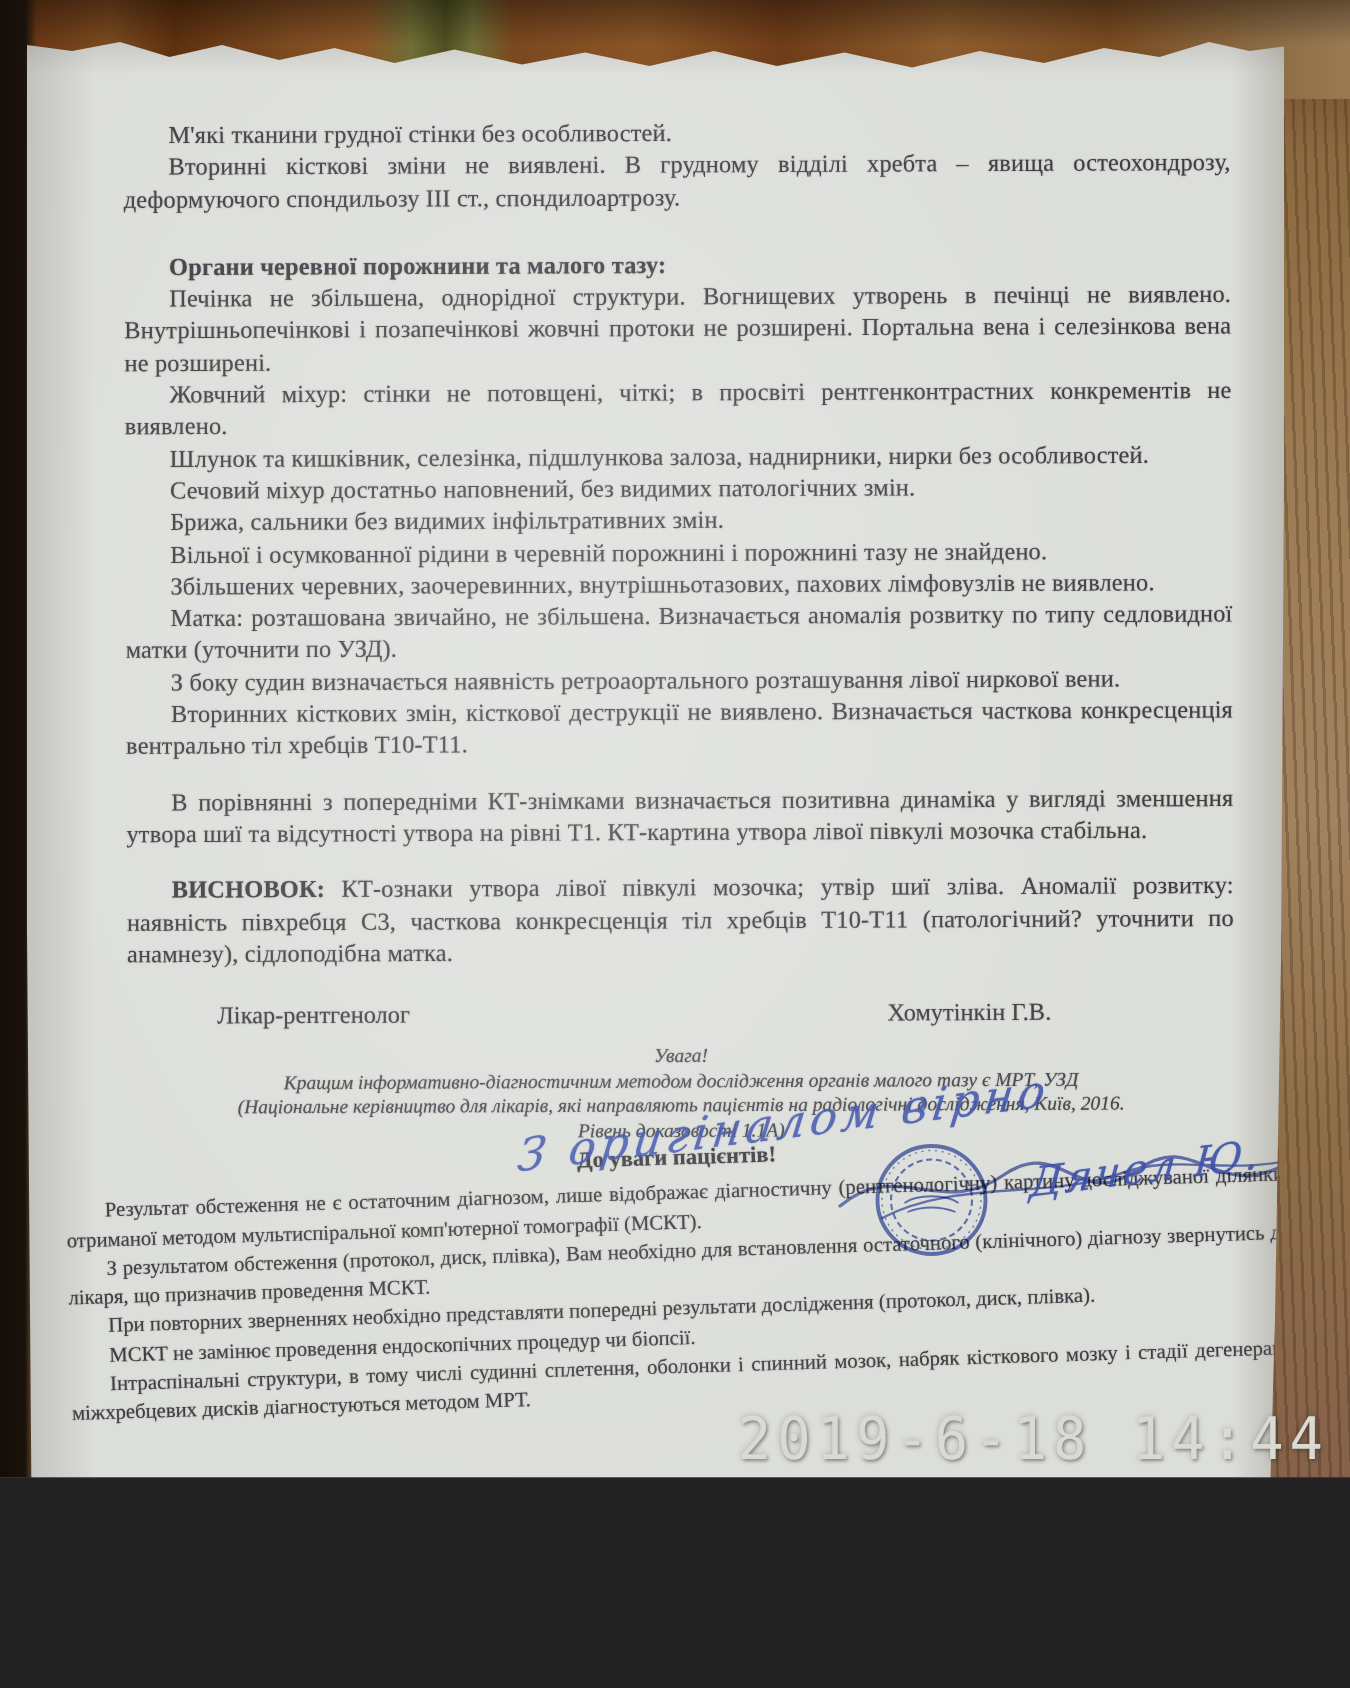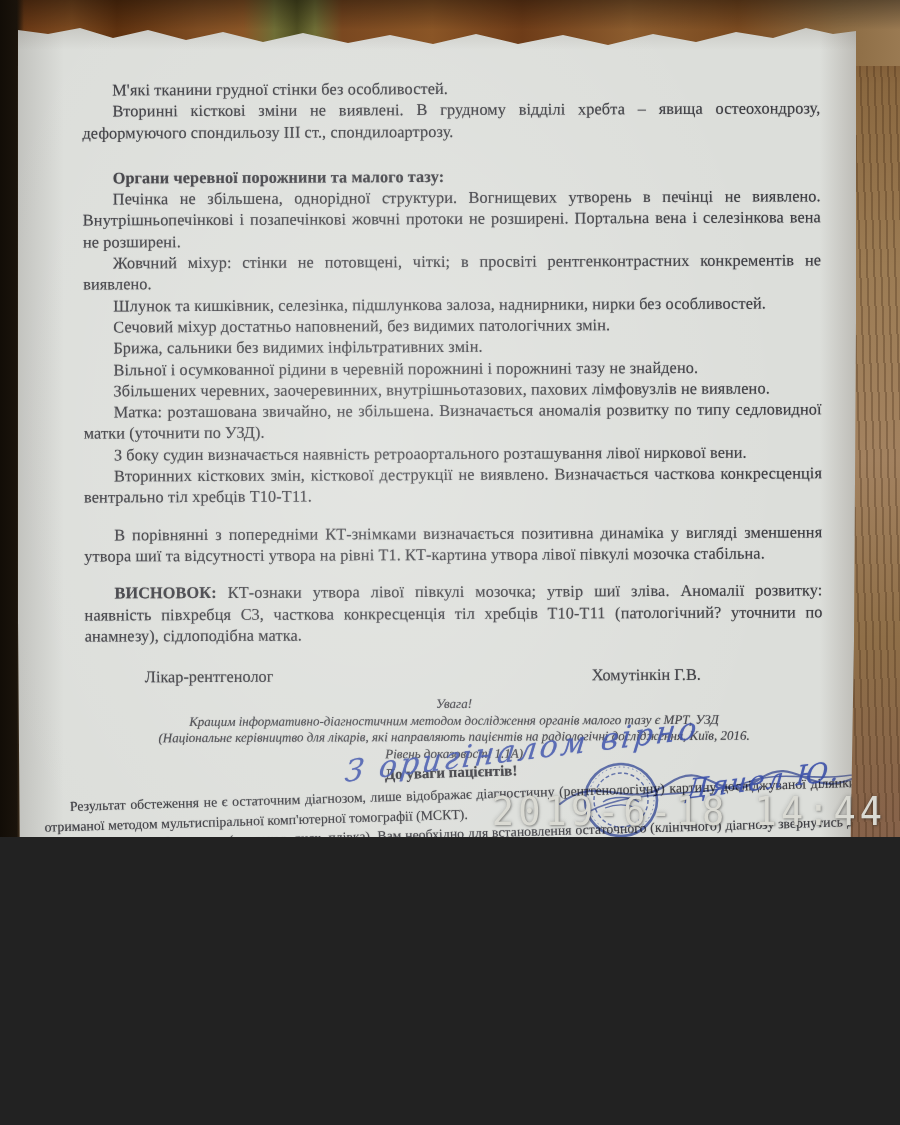--- a/index.html
+++ b/index.html
@@ -1,17 +1,17 @@
 <!DOCTYPE html>
 <html><head>
 <meta charset="utf-8">
 <style>
   html,body{margin:0;padding:0;background:#222;}
   .scene{
-    position:relative;width:900px;height:837px;overflow:hidden;
+    position:relative;width:900px;height:985px;overflow:hidden;
     background:linear-gradient(180deg,#6d4524 0,#8a6840 12%,#9c7c54 35%,#a08058 55%,#8f6f48 78%,#7e5e3c 100%);
     font-family:"Liberation Serif", serif;
   }
   .wood-right{
     position:absolute;top:0;right:0;width:70px;height:100%;
     background:
       repeating-linear-gradient(88deg, rgba(60,35,15,.28) 0 2px, rgba(0,0,0,0) 2px 7px),
       linear-gradient(180deg,#6d4524 0,#8a6840 10%,#9c7c54 32%,#a38260 55%,#8f6f48 76%,#86624a 100%);
   }
   .wood-top{

